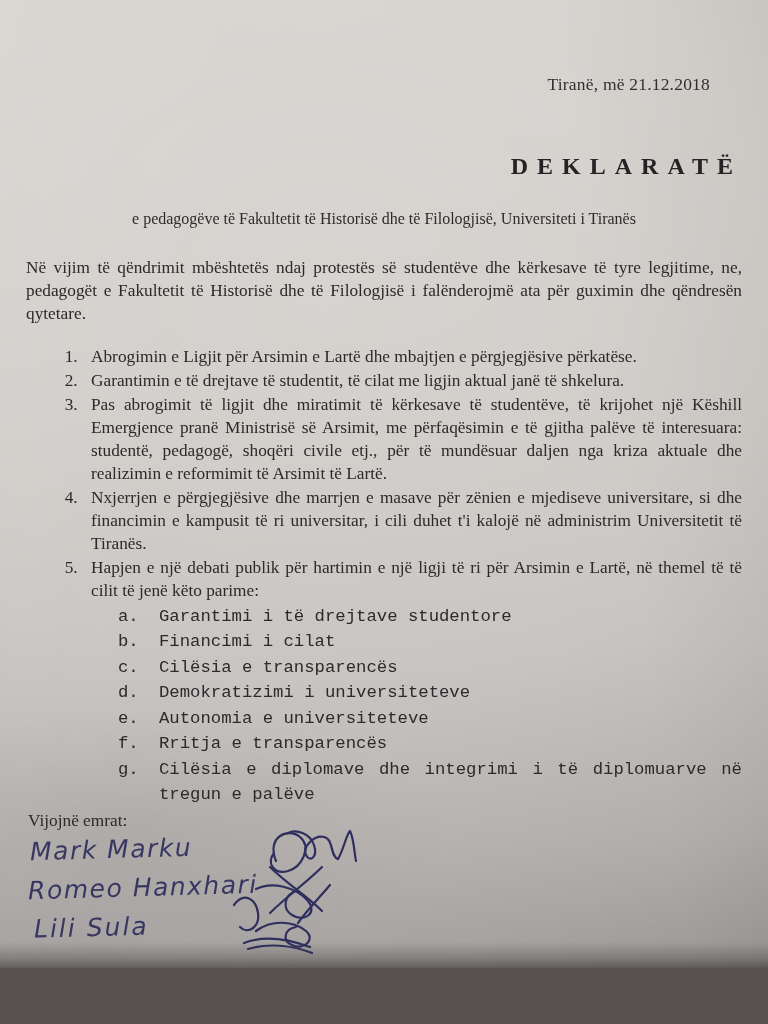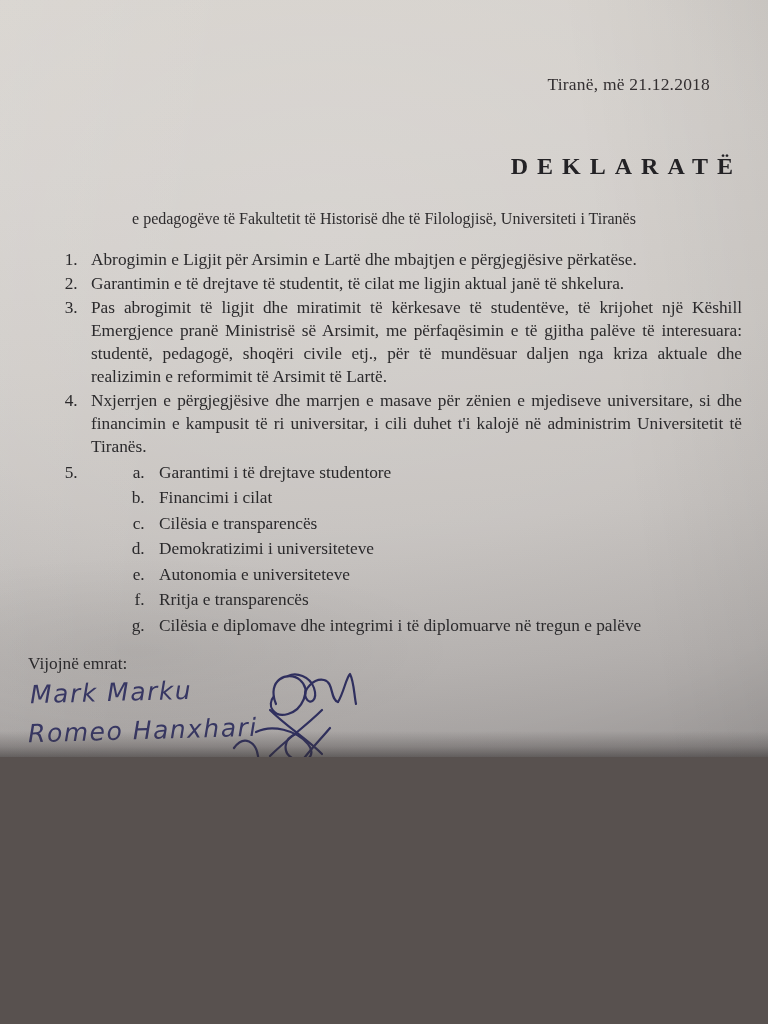--- a/index.html
+++ b/index.html
@@ -12,21 +12,21 @@
     width: 768px;
     height: 1024px;
     overflow: hidden;
     font-family: "Liberation Serif", "DejaVu Serif", serif;
   }
 
   
   .page {
     position: relative;
     width: 768px;
-    height: 757px;
+    height: 968px;
     background:
       radial-gradient(ellipse 130% 95% at 42% 30%,
         rgba(255,255,255,0.13) 0%,
         rgba(255,255,255,0.04) 45%,
         rgba(0,0,0,0.045) 72%,
         rgba(0,0,0,0.16) 100%),
       linear-gradient(176deg, #d6d2cd 0%, #d3cfcb 22%, #cecac6 46%, #c6c2bf 68%, #b9b5b3 86%, #a9a5a4 100%);
     overflow: hidden;
   }
   
@@ -90,39 +90,40 @@
     margin-top: 28px;
     font-size: 17.3px;
     line-height: 1.33;
     text-align: justify;
     color: #2c2a2c;
   }
   .para.indent { text-indent: 9px; }
 
   
   ol.demands {
-    margin: 20px 0 16px 0;
+    margin: 20px 0 4px 0;
     padding-left: 56px;
     font-size: 17.3px;
     line-height: 1.33;
   }
   ol.demands > li {
     margin-bottom: 1px;
     padding-left: 9px;
     text-align: justify;
   }
   ol.demands > li::marker { font-size: 17.3px; }
 
   
   ol.principles {
     list-style-type: lower-alpha;
     margin: 2px 0 0 0;
     padding-left: 58px;
     font-size: 17.3px;
     line-height: 1.47;
+    font-family: Liberation Mono, monospace;
   }
   ol.principles > li { padding-left: 10px; }
 
   
   .sig-lead {
     font-size: 17.3px;
     padding-left: 2px;
   }
   .sig-area {
     position: relative;
@@ -157,28 +158,30 @@
 
 <div class="page">
   <div class="content">
 
     <div class="date-line">Tiranë, më 21.12.2018</div>
 
     <div class="doc-title">DEKLARATË</div>
 
     <div class="subtitle">e pedagogëve të Fakultetit të Historisë dhe të Filologjisë, Universiteti i Tiranës</div>
 
+    <p class="para">Në vijim të qëndrimit mbështetës ndaj protestës së studentëve dhe kërkesave të tyre legjitime, ne, pedagogët e Fakultetit të Historisë dhe të Filologjisë i falënderojmë ata për guximin dhe qëndresën qytetare.</p>
 
 
     <ol class="demands">
       <li>Abrogimin e Ligjit për Arsimin e Lartë dhe mbajtjen e përgjegjësive përkatëse.</li>
       <li>Garantimin e të drejtave të studentit, të cilat me ligjin aktual janë të shkelura.</li>
       <li>Pas abrogimit të ligjit dhe miratimit të kërkesave të studentëve, të  krijohet një Këshill Emergjence pranë Ministrisë së Arsimit, me përfaqësimin e të gjitha palëve të interesuara: studentë, pedagogë, shoqëri civile etj., për të mundësuar daljen nga kriza aktuale dhe realizimin e reformimit të Arsimit të Lartë.</li>
       <li>Nxjerrjen e përgjegjësive dhe marrjen e masave për zënien e mjediseve universitare, si dhe financimin e kampusit të ri universitar, i cili duhet t'i kalojë në administrim Universitetit të Tiranës.</li>
       <li>
+        <span>Hapjen e një debati publik për hartimin e një ligji të ri për Arsimin e Lartë, në themel të të cilit të jenë këto parime:</span>
         <ol class="principles">
           <li>Garantimi i të drejtave studentore</li>
           <li>Financimi i cilat</li>
           <li>Cilësia e transparencës</li>
           <li>Demokratizimi i universiteteve</li>
           <li>Autonomia e universiteteve</li>
           <li>Rritja e transparencës</li>
           <li>Cilësia e diplomave dhe integrimi i të diplomuarve në tregun e palëve</li>
         </ol>
       </li>

